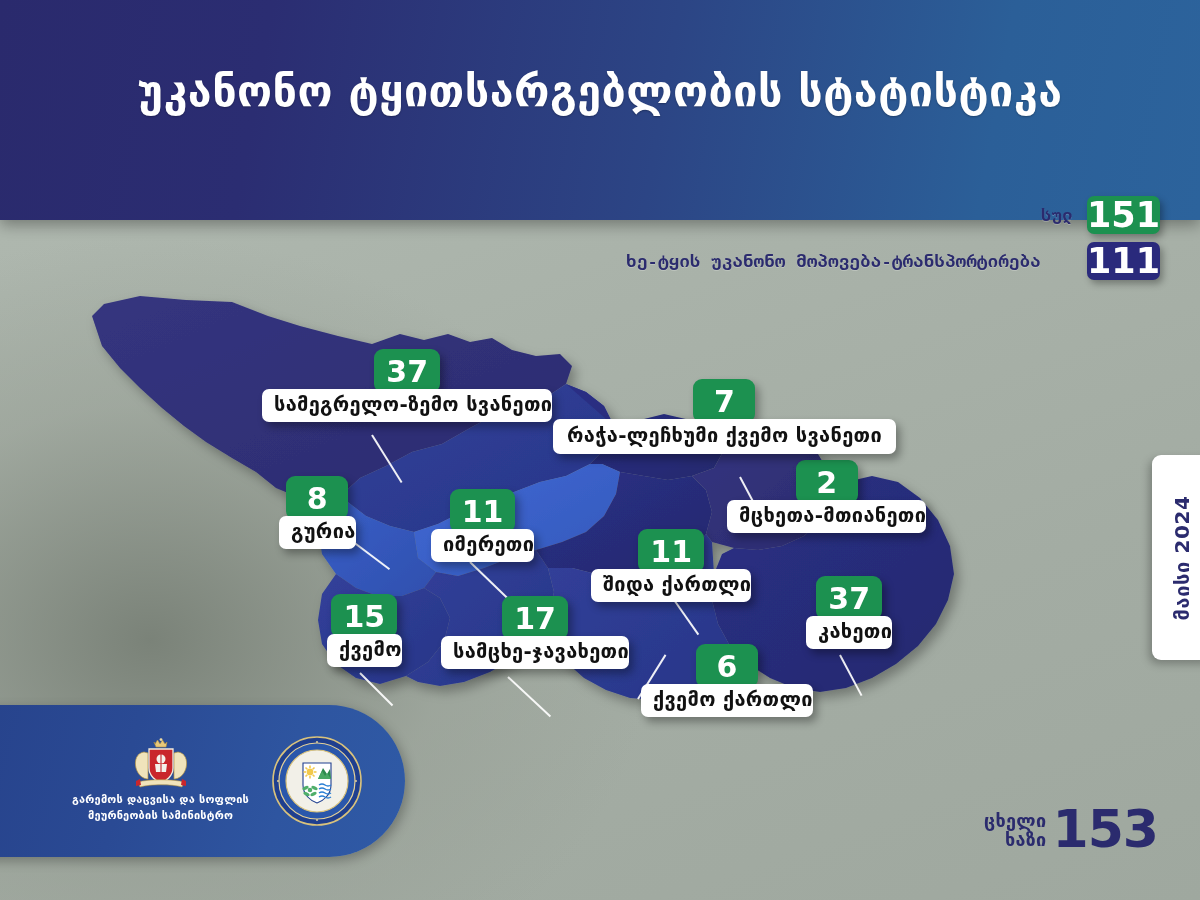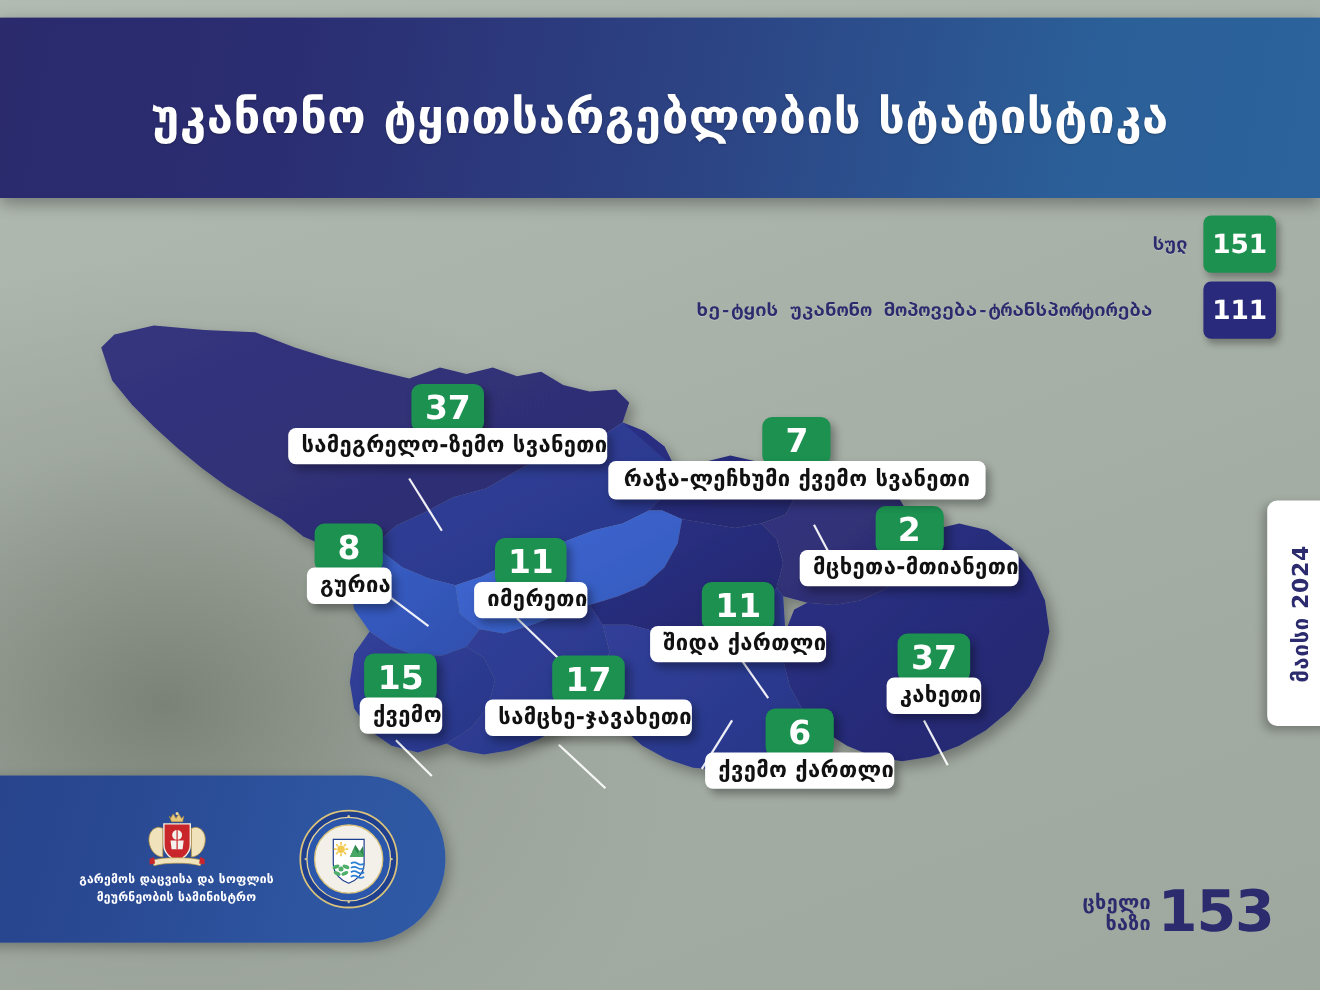--- a/index.html
+++ b/index.html
@@ -17,22 +17,22 @@
     overflow: hidden;
     font-family: "DejaVu Sans", "Liberation Sans", sans-serif;
     background:
       radial-gradient(ellipse 700px 560px at 150px 640px, rgba(120,128,118,0.95) 0%, rgba(150,158,148,0.55) 42%, rgba(168,178,168,0) 72%),
       linear-gradient(160deg, #b2bbb2 0%, #a9b2a9 40%, #a3aca3 70%, #9fa89f 100%);
   }
 
   
   .header {
     position: absolute;
-    left: 0; top: 16px;
-    width: 1200px; height: 164px;
+    left: 0; top: 0;
+    width: 1200px; height: 220px;
     background: linear-gradient(100deg, #2a2a6d 0%, #2b2d72 22%, #2c4585 55%, #2b5f98 82%, #2c639c 100%);
     box-shadow: 0 5px 14px rgba(0,0,0,0.33);
   }
   .header-title {
     position: absolute;
     left: 0; top: 0;
     width: 1200px; height: 176px;
     display: flex;
     align-items: center;
     justify-content: center;
@@ -65,27 +65,27 @@
     color: #2b2b6e;
     font-size: 17px;
     font-weight: 700;
     letter-spacing: 0.4px;
     white-space: nowrap;
     text-shadow: 0 1px 0 rgba(255,255,255,0.22);
     font-family: Liberation Mono, monospace;
   }
   .stat-badge {
     min-width: 66px;
-    height: 52px;
+    height: 38px;
     border-radius: 7px;
     display: flex;
     align-items: center;
     justify-content: center;
     color: #ffffff;
-    font-size: 24px;
+    font-size: 35px;
     font-weight: 700;
     padding: 0 0;
     box-shadow: 3px 4px 7px rgba(0,0,0,0.3);
   }
   .badge-green { background: #1c9150; }
   .badge-navy  { background: #2a2a7c; margin-left: 32px; }
 
   
   .map-wrap {
     position: absolute;

